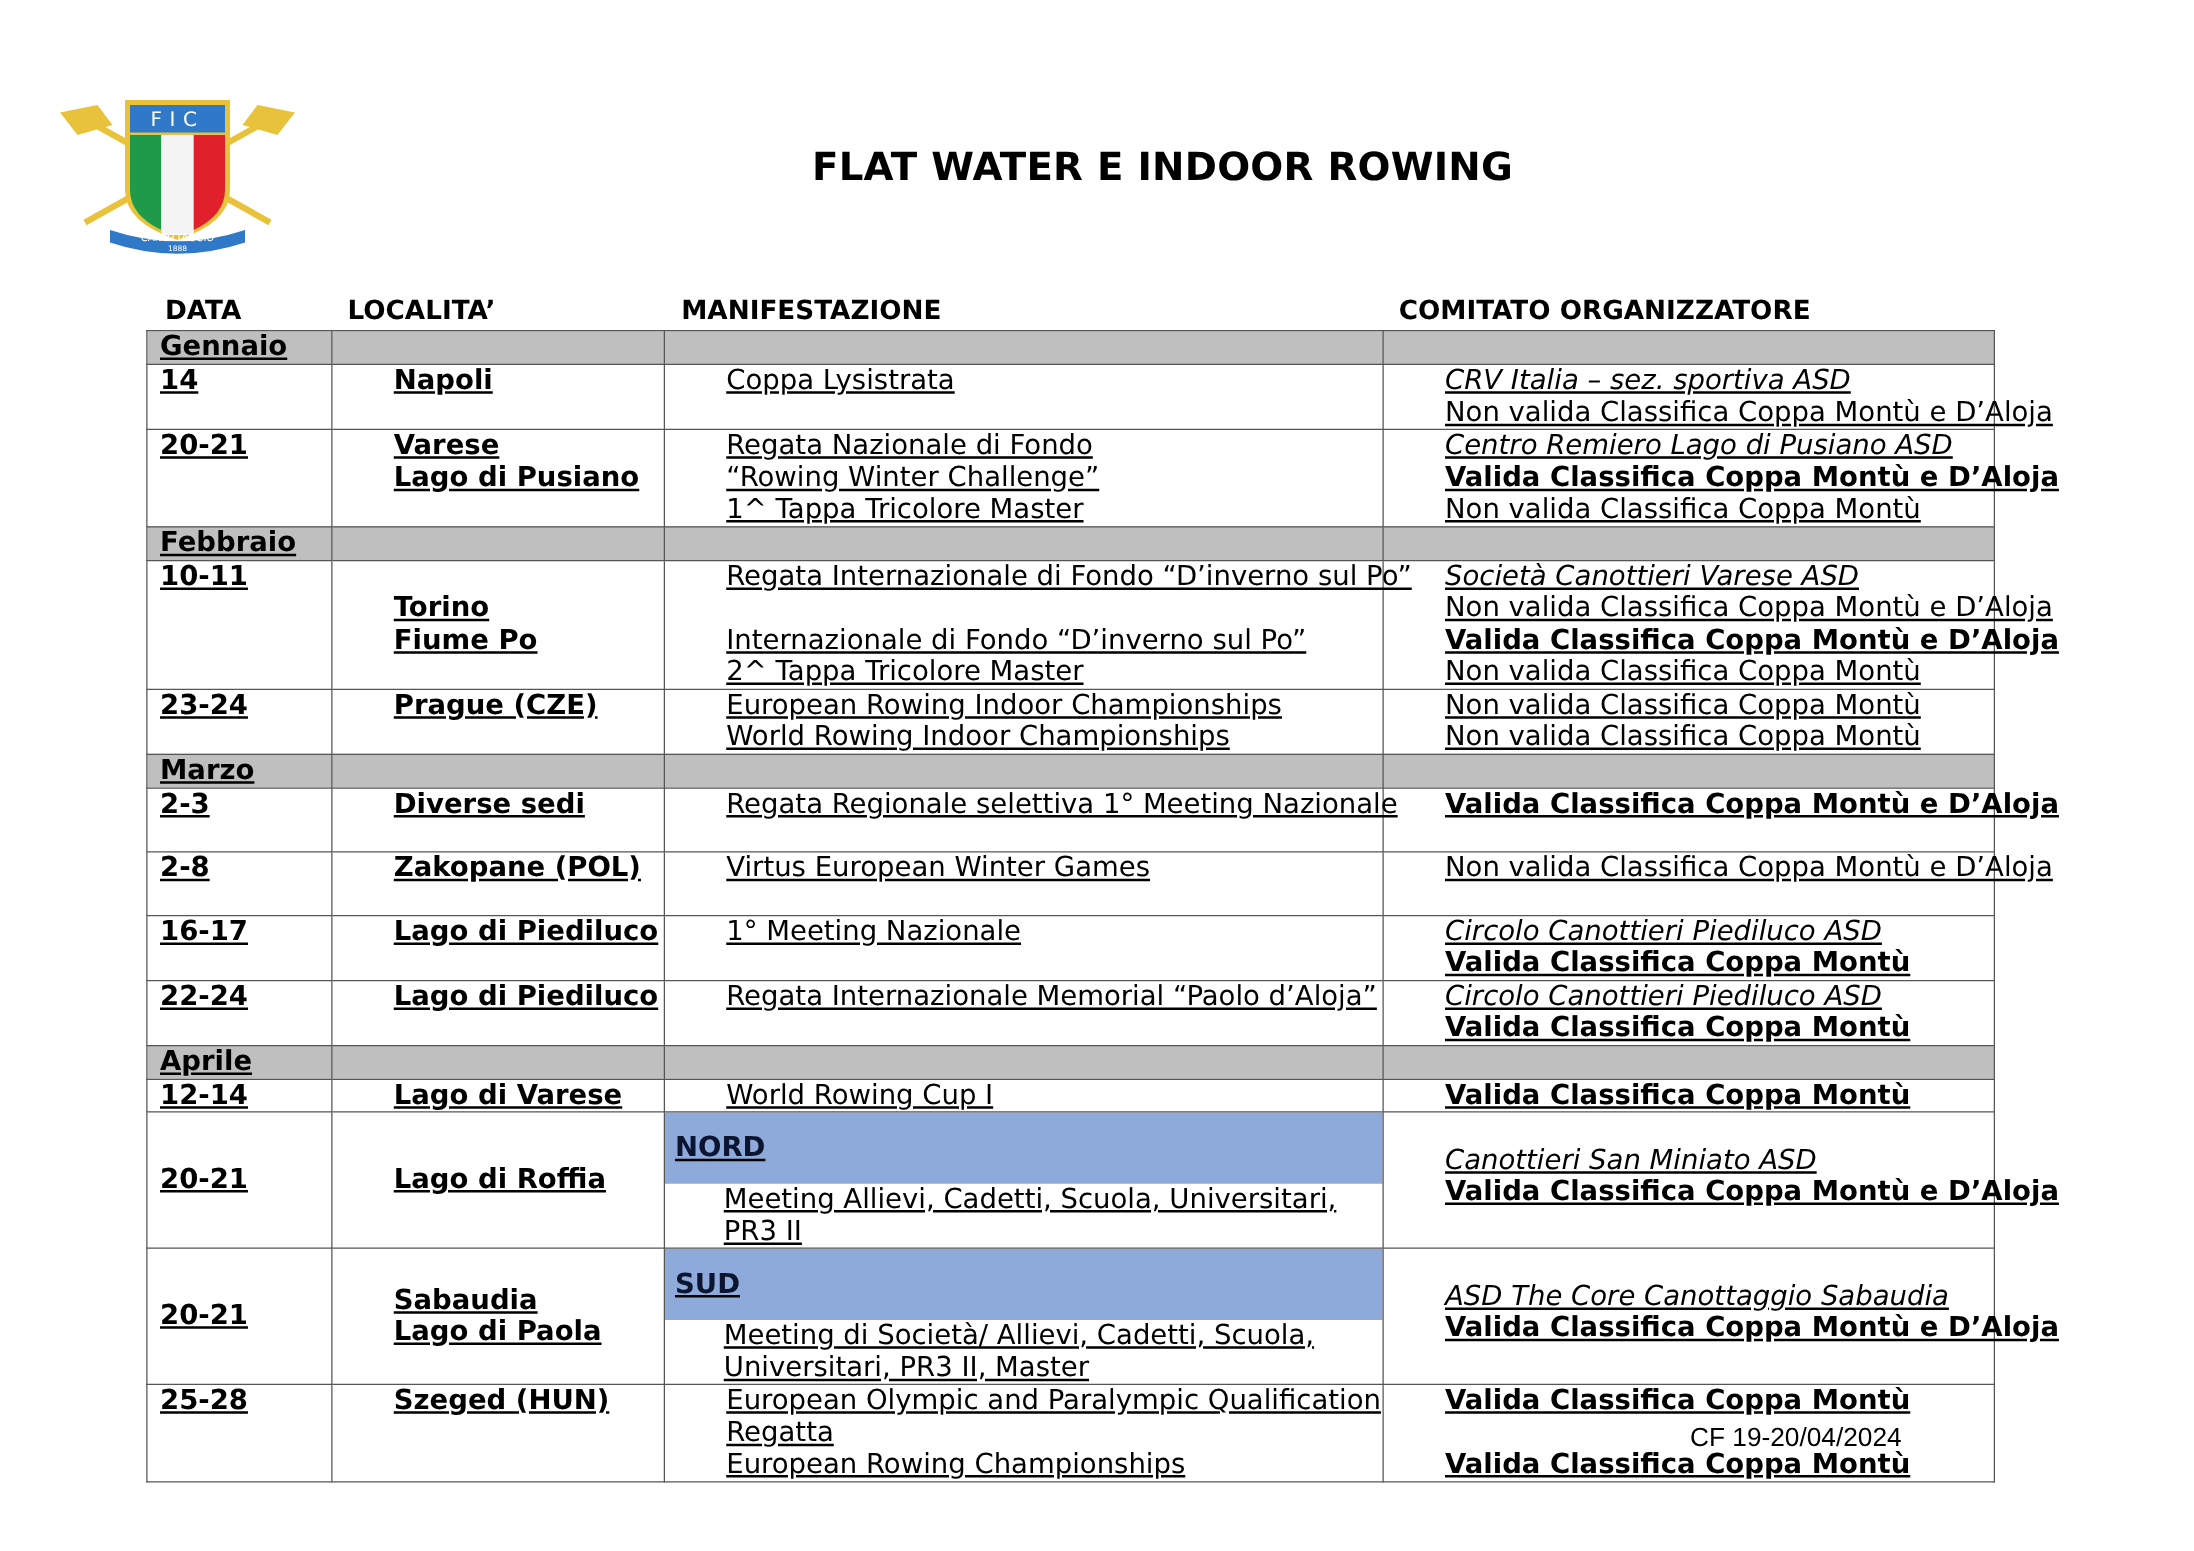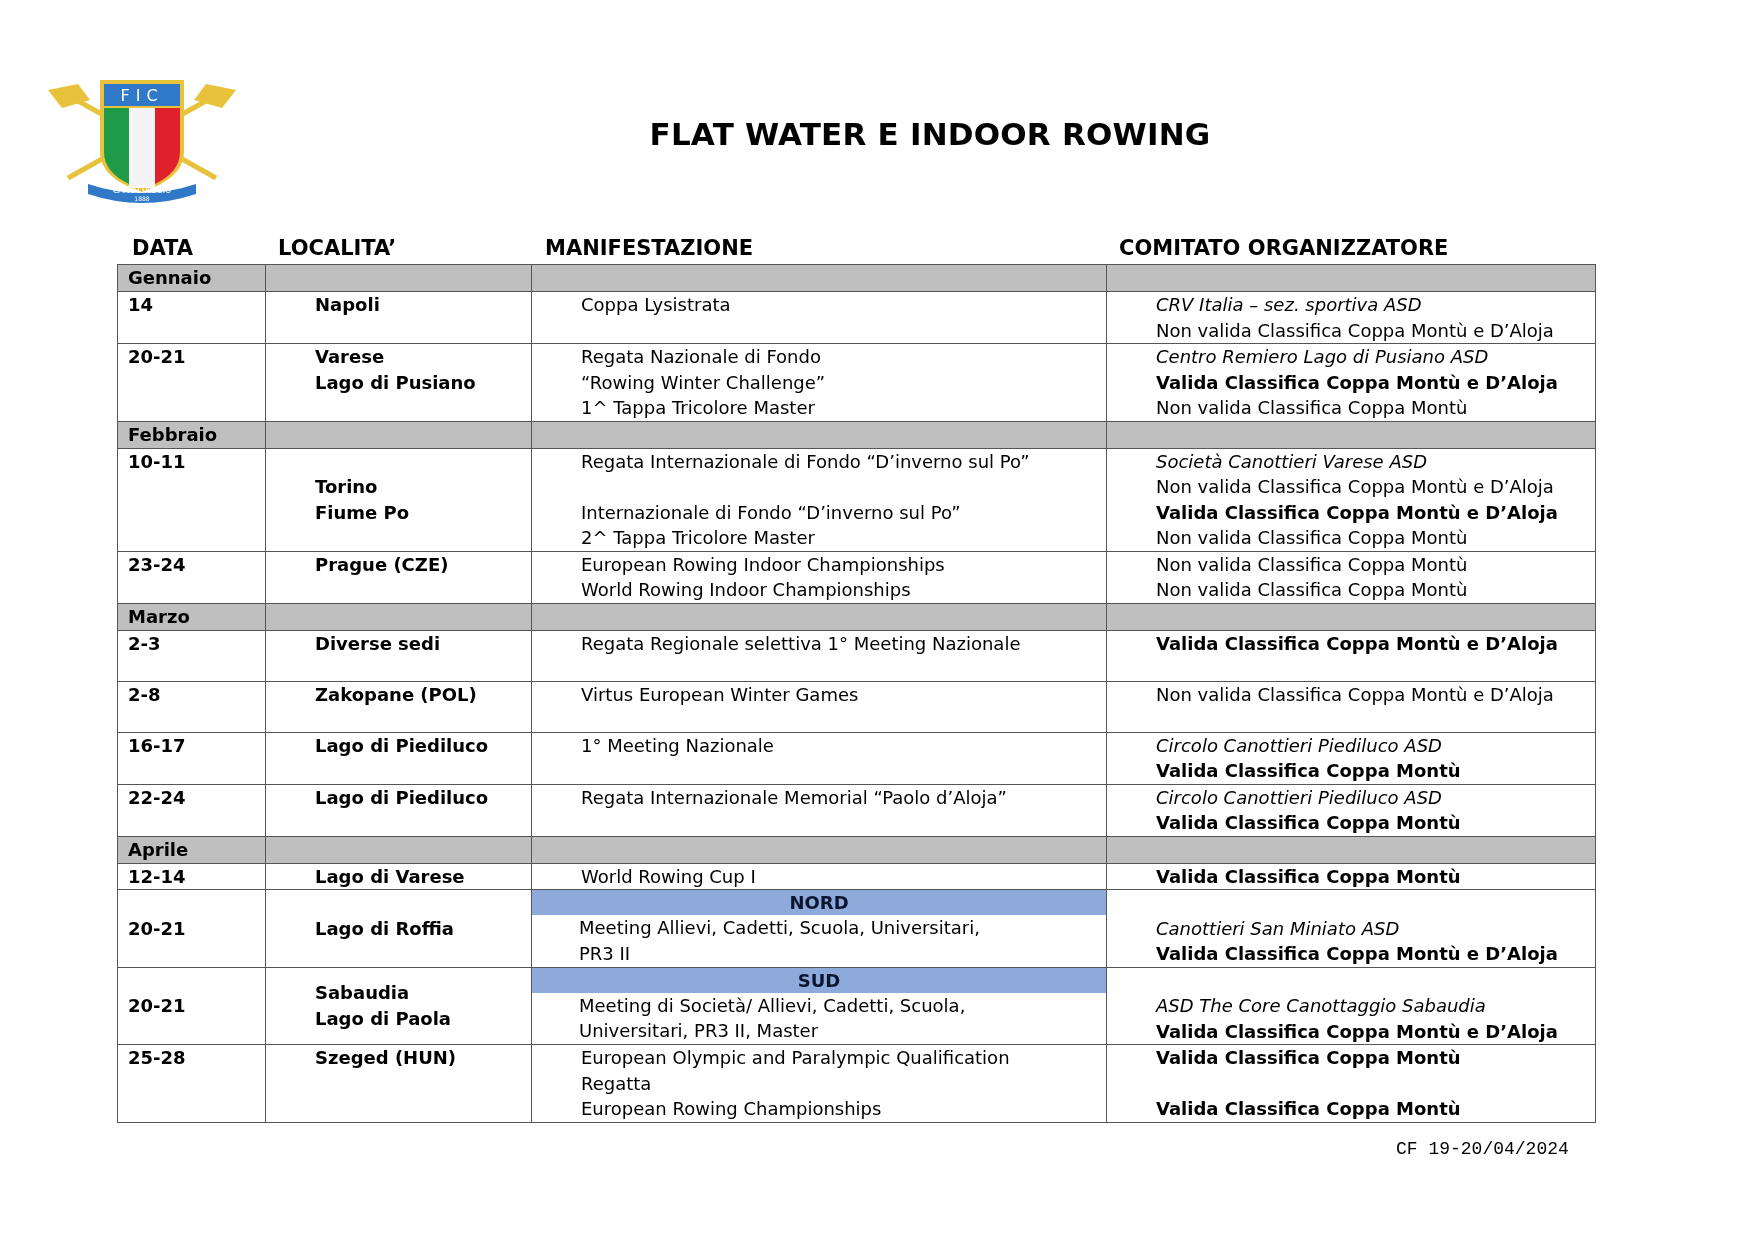--- a/index.html
+++ b/index.html
@@ -5,40 +5,40 @@
   html, body { margin: 0; padding: 0; background: #ffffff; }
   body { width: 1755px; height: 1241px; position: relative; overflow: hidden;
          font-family: "DejaVu Sans", sans-serif; color: #000; }
   .logo { position: absolute; left: 48px; top: 80px; width: 188px; height: 124px; }
   .title { position: absolute; left: 300px; top: 114px; width: 1260px; text-align: center;
            font-weight: bold; font-size: 31px; line-height: 41px; letter-spacing: 0.2px; }
   .cols-head { position: absolute; top: 236px; left: 117px; width: 1478px; height: 28px;
                font-weight: bold; font-size: 21px; }
   .cols-head span { position: absolute; top: 0; }
   table.cal { position: absolute; left: 117px; top: 264px; width: 1478px;
-              border-collapse: collapse; table-layout: fixed; font-size: 18px; }
+              border-collapse: collapse; table-layout: fixed; font-size: 22px; text-decoration: underline; }
   table.cal td { border: 1.5px solid #555; vertical-align: top; padding: 0 10px;
                  line-height: 25.5px; }
   table.cal col.c1 { width: 148px; }
   table.cal col.c2 { width: 266px; }
   table.cal col.c3 { width: 575px; }
   table.cal col.c4 { width: 489px; }
   tr.month td { background: #bfbfbf; height: 26px; font-weight: bold; padding-top: 0; padding-bottom: 0; }
   td.date, td.place { font-weight: bold; }
   .it { font-style: italic; }
   .b { font-weight: bold; }
   .line { display: block; white-space: nowrap; height: 25.5px; margin-left: 39px; }
   .blank { display: block; height: 25.5px; }
   td.split { padding: 0 !important; }
   .area { display: block; background: #8eaadb; font-weight: bold; color: #0b1530;
-          padding: 0 8px; height: 25px; line-height: 25px; text-align: center; }
+          padding: 16px 8px; height: 25px; line-height: 25px; }
   .split-body { display: block; padding: 0 8px; }
   .vmid { vertical-align: middle !important; }
-  .footer { position: absolute; left: 1396px; top: 1139px; font-family: Liberation Mono, monospace;
-            font-size: 18px; }
+  .footer { position: absolute; left: 1352px; top: 1139px; font-family: Liberation Sans, sans-serif;
+            font-size: 21px; }
 </style>
 </head>
 <body>
 
 <div class="logo">
   <svg width="188" height="124" viewBox="0 0 188 124">
 
     <g>
       <line x1="14" y1="12" x2="168" y2="98" stroke="#e8c23a" stroke-width="5"></line>
       <line x1="174" y1="12" x2="20" y2="98" stroke="#e8c23a" stroke-width="5"></line>

